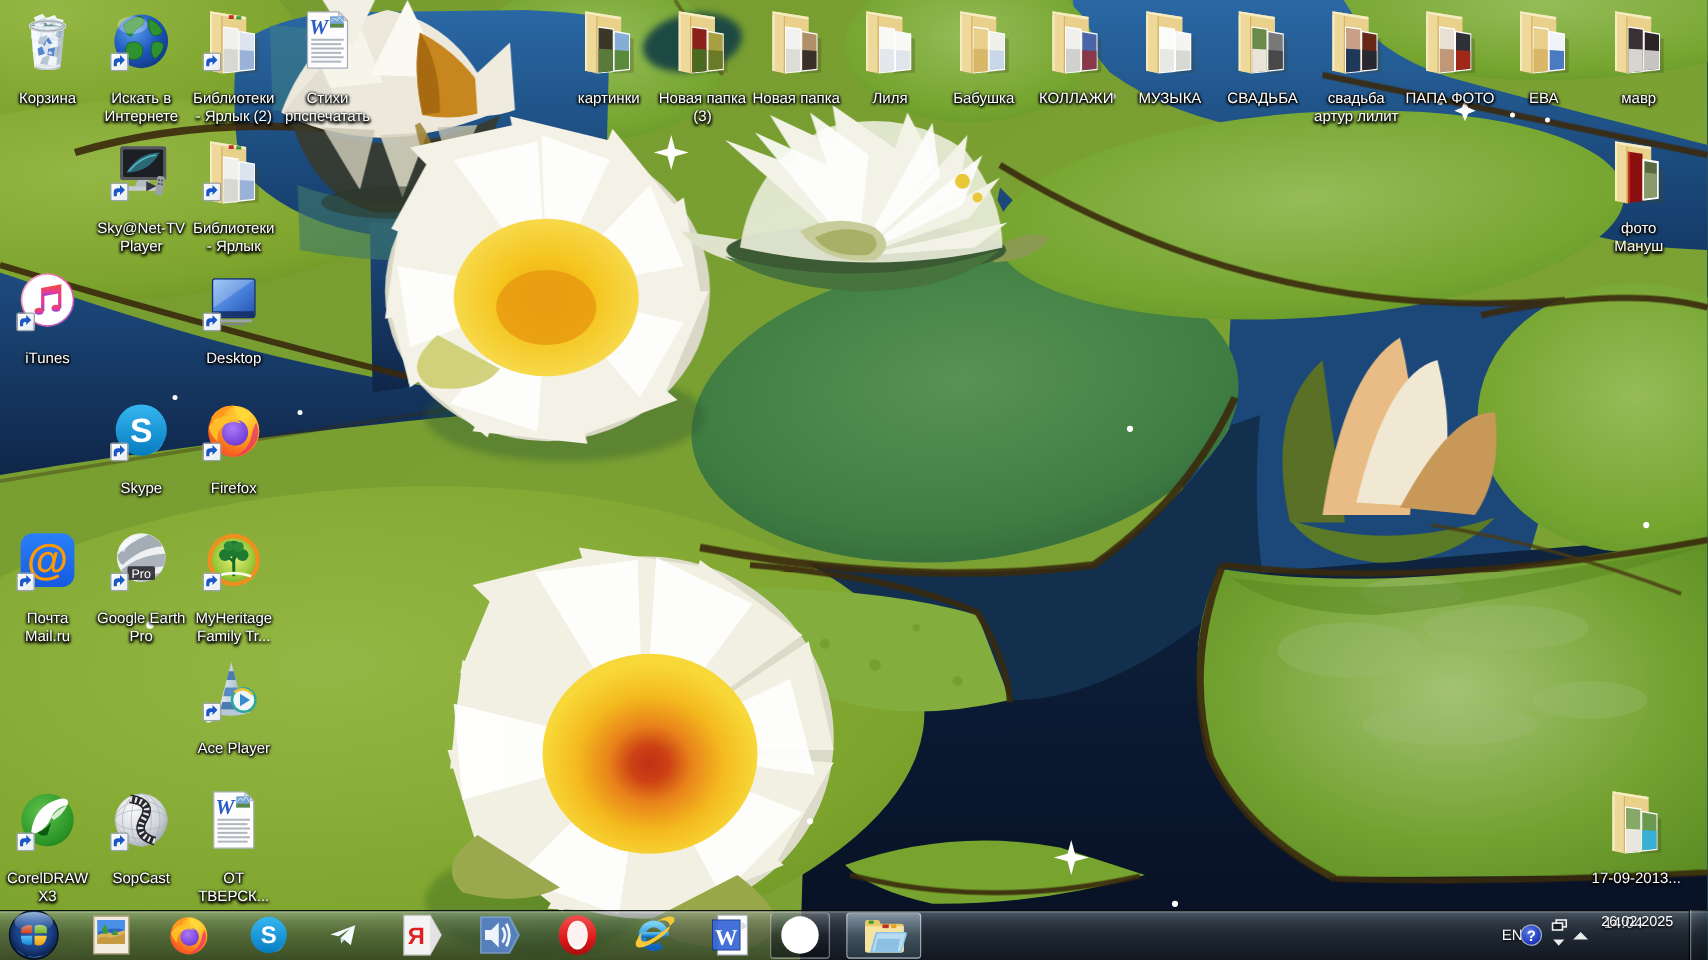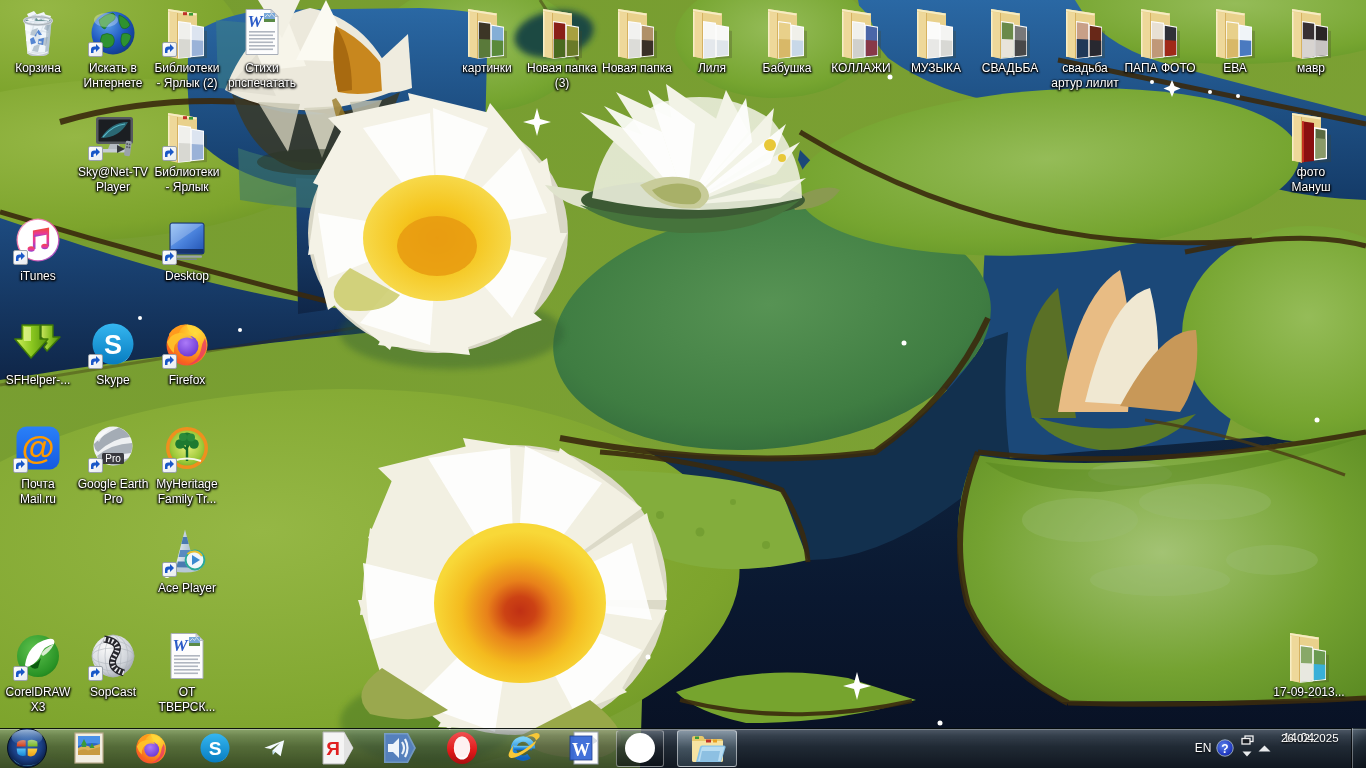--- a/index.html
+++ b/index.html
@@ -1,20 +1,20 @@
 <!DOCTYPE html>
 <html><head><meta charset="utf-8">
 <style>
 html,body{margin:0;padding:0;width:1366px;height:768px;overflow:hidden;background:#123a5e;font-family:"Liberation Sans",sans-serif;}
 #desk{position:absolute;top:0;left:0;width:1366px;height:768px;}
 #wall{position:absolute;top:0;left:0;width:1366px;height:768px;}
 .ic{position:absolute;width:76px;text-align:center;}
 .ic .im{width:48px;height:48px;margin:0 auto;position:relative;}
 .ic .im svg{position:absolute;left:0;top:0;}
-.ic .lb{margin-top:5px;font-size:12px;line-height:15px;color:#fff;text-shadow:0 0 2px #000,0 1px 3px #000,1px 1px 2px #000,-1px 1px 2px #000;}
+.ic .lb{margin-top:15px;font-size:12px;line-height:15px;color:#fff;text-shadow:0 0 2px #000,0 1px 3px #000,1px 1px 2px #000,-1px 1px 2px #000;}
 .sc{position:absolute;left:-1px;bottom:-1px;width:15px;height:15px;background:linear-gradient(135deg,#fdfdfd,#e8ecf0);border:1px solid #9aa2aa;border-radius:2px;box-sizing:border-box;}
 .sc svg{position:absolute;left:1px;top:1px;}
 #bar{position:absolute;left:0;top:728px;width:1366px;height:40px;}
 </style></head>
 <body>
 <div id="desk">
 <svg id="wall" width="1366" height="768" viewBox="0 0 1366 768" preserveAspectRatio="none">
 <defs>
 <linearGradient id="base" x1="0" y1="0" x2="1" y2="1">
  <stop offset="0" stop-color="#769c2f"></stop>
@@ -478,39 +478,20 @@
 <rect x="14" y="42.5" width="20" height="1.6" rx="0.8" fill="#7a828c"></rect>
 </svg>
         <div class="sc">
           <svg width="12" height="12" viewBox="0 0 12 12">
             <path d="M2,10 L2,6.5 Q2,3.5 5.5,3.5 L7,3.5 L7,1 L11,5 L7,9 L7,6.5 L6,6.5 Q4.5,6.5 4.5,8 L4.5,10 Z" fill="#1a58c8"></path>
           </svg>
         </div>
       </div>
       <div class="lb">Desktop</div>
     </div>
-<div class="ic" style="left:0px;top:320px;width:76px">
-      <div class="im">
-        <svg width="48" height="48" viewBox="0 0 48 48">
-<defs>
-            <linearGradient id="sfg" x1="0" y1="0" x2="1" y2="0">
-              <stop offset="0" stop-color="#d4f060"></stop>
-              <stop offset="0.5" stop-color="#8cc820"></stop>
-              <stop offset="1" stop-color="#55930c"></stop>
-            </linearGradient>
-          </defs>
-<g fill="url(#sfg)" stroke="#3f7a06" stroke-width="1.4" stroke-linejoin="round">
-<path d="M27,5 L39,5 L39,17 L46,17 L33,31 L30,27 L33,23 L27,17 Z" opacity="0.95"></path>
-<path d="M8,5 L26,5 L26,19 L34,19 L17,38 L0.8,19 L8,19 Z"></path>
-</g>
-<path d="M10,7 L17,7 L17,21 L10,21" fill="#eaf89a" opacity="0.7"></path>
-</svg>
-      </div>
-      <div class="lb">SFHelper-...</div>
-    </div>
 <div class="ic" style="left:75px;top:320px;width:76px">
       <div class="im">
         <svg width="48" height="48" viewBox="0 0 48 48">
 <defs>
             <linearGradient id="skg" x1="0" y1="0" x2="0" y2="1">
               <stop offset="0" stop-color="#35b6f0"></stop>
               <stop offset="1" stop-color="#077cc0"></stop>
             </linearGradient>
           </defs>
 <circle cx="19" cy="19" r="13" fill="#6ac8f5"></circle>
@@ -1121,21 +1102,21 @@
 <path d="M2,5 Q2,3 4,3 L12,3 Q13.5,3 14,4.5 L14.5,6 L31,6 Q33,6 33,8 L33,27 Q33,29 31,29 L4,29 Q2,29 2,27 Z" fill="#e8c96a"></path>
 <path d="M2,8 L33,8 L33,27 Q33,29 31,29 L4,29 Q2,29 2,27 Z" fill="#f6e3a2"></path>
 <rect x="5" y="3.5" width="4" height="2.5" fill="#3a9a38"></rect>
         <rect x="16" y="6.5" width="5" height="3" fill="#c03028"></rect>
         <rect x="23" y="6.5" width="4" height="3" fill="#e8a020"></rect>
 <path d="M6,29 L10,14 Q10.5,12.5 12,12.5 L34,12.5 Q36,12.5 35.5,14.5 L31,29 Z" fill="#8ac4e8"></path>
 <path d="M8,28 L11.5,15 Q12,13.8 13,13.8 L33.5,13.8 Q34.5,13.8 34.2,15 L30.5,28 Z" fill="#b8ddf2"></path>
 <path d="M12,18 L30,18 L28,28 L10,28 Z" fill="#7ab4dc" opacity="0.7"></path>
 </svg>
 
-<div style="position:absolute;left:1188px;top:0;width:30px;height:40px;color:#fff;font-size:12px;line-height:40px;text-align:center;text-shadow:0 1px 2px #000;">EN</div>
+<div style="position:absolute;left:1188px;top:0;width:30px;height:40px;color:#fff;font-size:12px;line-height:40px;text-align:right;text-shadow:0 1px 2px #000;">EN</div>
 <svg width="18" height="18" viewBox="0 0 18 18" style="position:absolute;left:1216px;top:11px">
 <defs>
           <radialGradient id="hpg" cx="0.4" cy="0.35" r="0.8">
             <stop offset="0" stop-color="#5a80e8"></stop>
             <stop offset="0.7" stop-color="#2038c0"></stop>
             <stop offset="1" stop-color="#101870"></stop>
           </radialGradient>
         </defs>
 <circle cx="9" cy="9" r="8.2" fill="url(#hpg)" stroke="#9ab" stroke-width="1"></circle>
 <text x="9" y="13.5" font-size="12" font-weight="bold" fill="#ffffff" text-anchor="middle">?</text>

